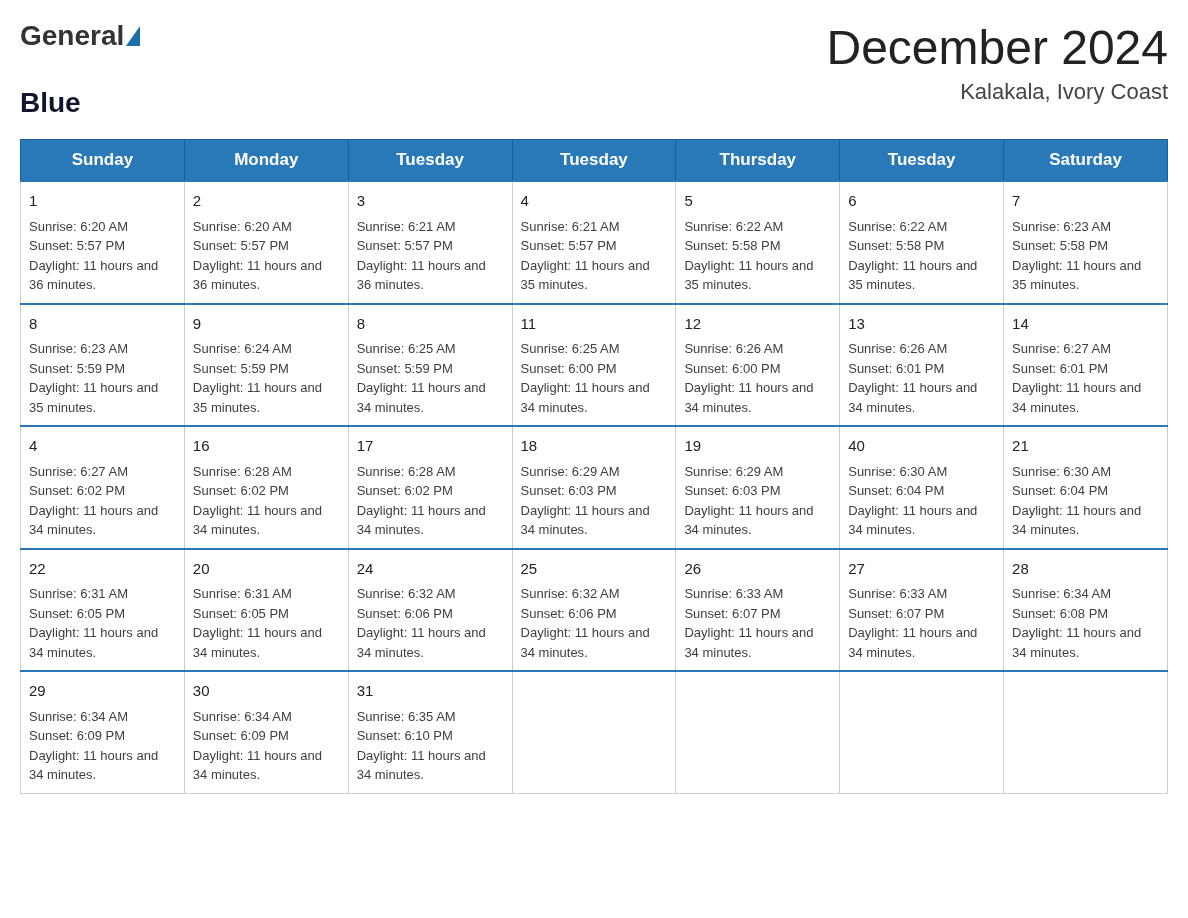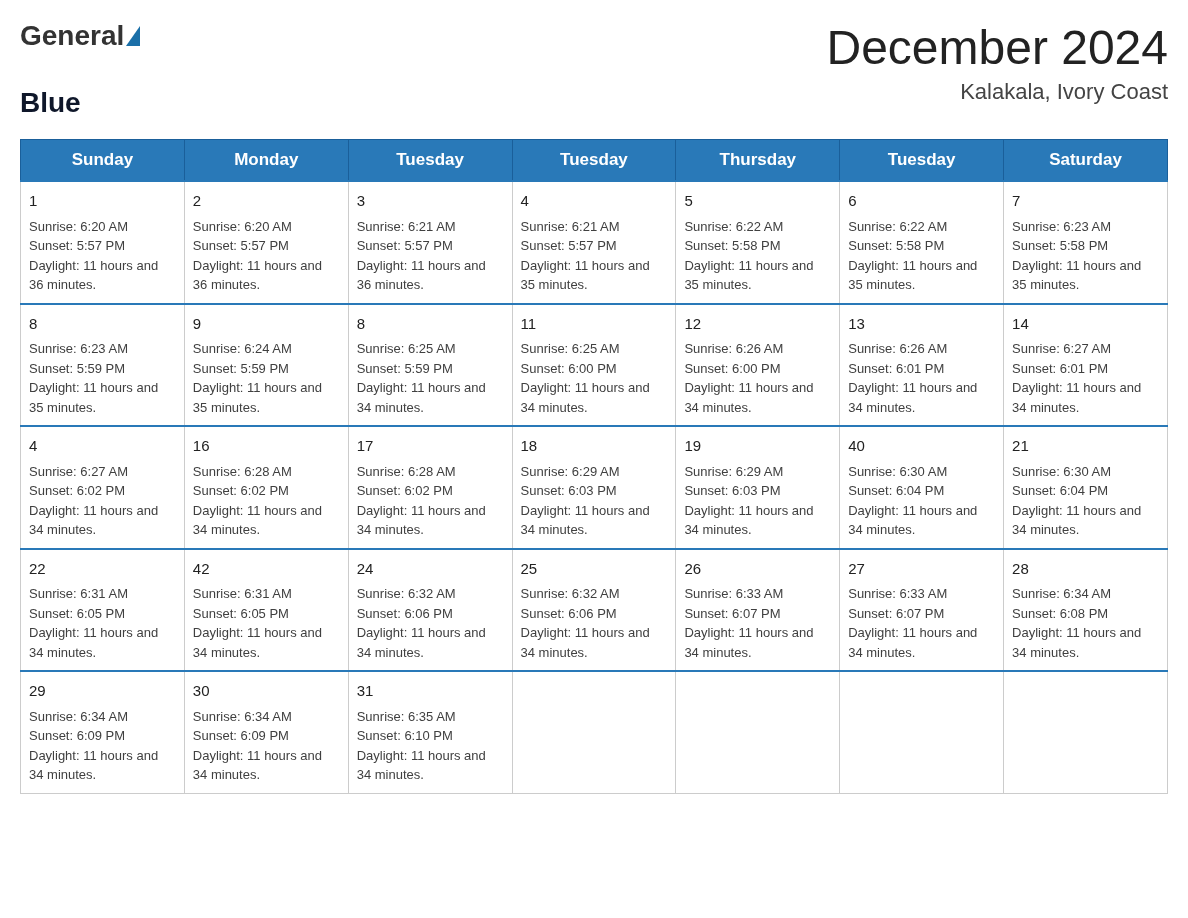--- a/index.html
+++ b/index.html
@@ -218,21 +218,21 @@
         <span class="day-number">21</span>
         <span class="day-info">Sunrise: 6:30 AM<br>Sunset: 6:04 PM<br>Daylight: 11 hours and 34 minutes.</span>
       </td>
       </tr>
       <tr class="week-row">
         <td>
         <span class="day-number">22</span>
         <span class="day-info">Sunrise: 6:31 AM<br>Sunset: 6:05 PM<br>Daylight: 11 hours and 34 minutes.</span>
       </td>
         <td>
-        <span class="day-number">42</span>
+        <span class="day-number">20</span>
         <span class="day-info">Sunrise: 6:31 AM<br>Sunset: 6:05 PM<br>Daylight: 11 hours and 34 minutes.</span>
       </td>
         <td>
         <span class="day-number">24</span>
         <span class="day-info">Sunrise: 6:32 AM<br>Sunset: 6:06 PM<br>Daylight: 11 hours and 34 minutes.</span>
       </td>
         <td>
         <span class="day-number">25</span>
         <span class="day-info">Sunrise: 6:32 AM<br>Sunset: 6:06 PM<br>Daylight: 11 hours and 34 minutes.</span>
       </td>

